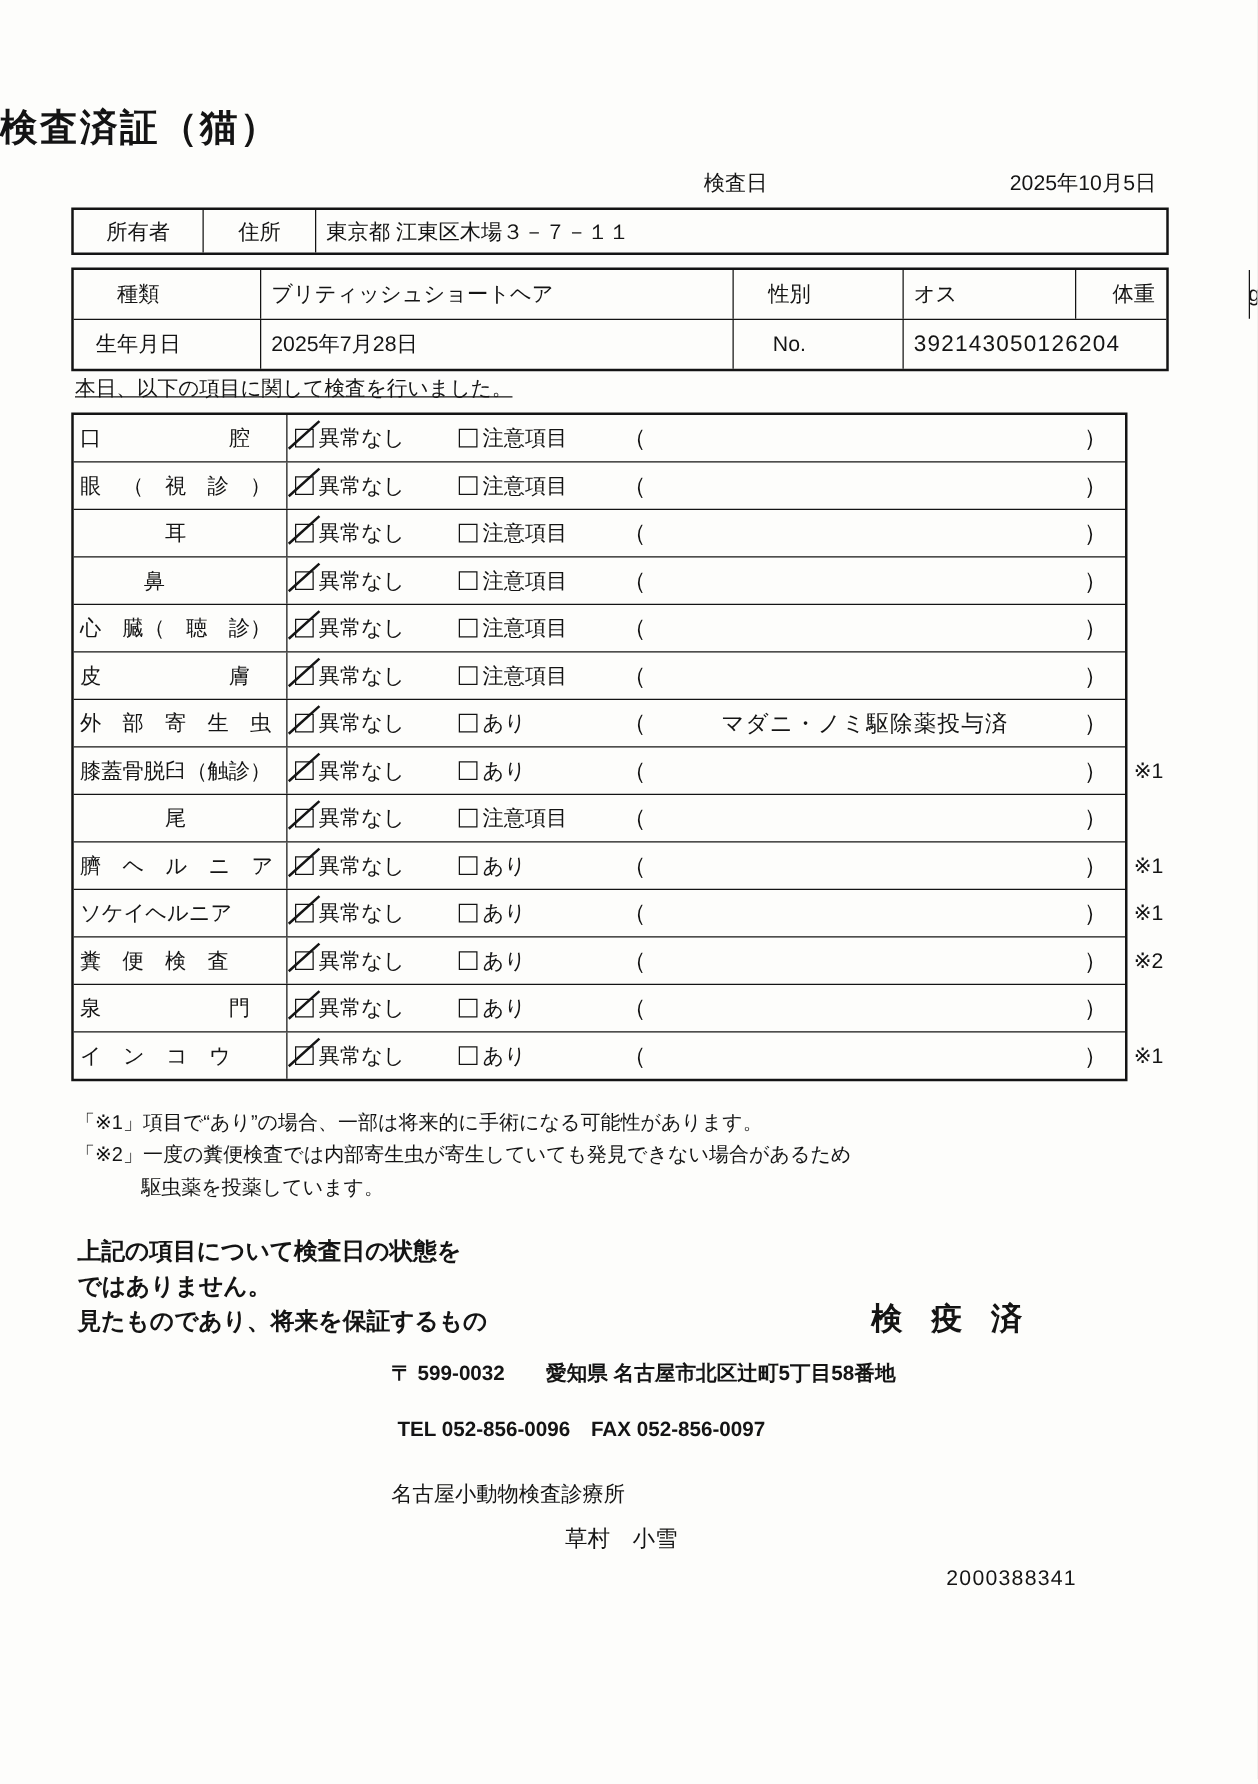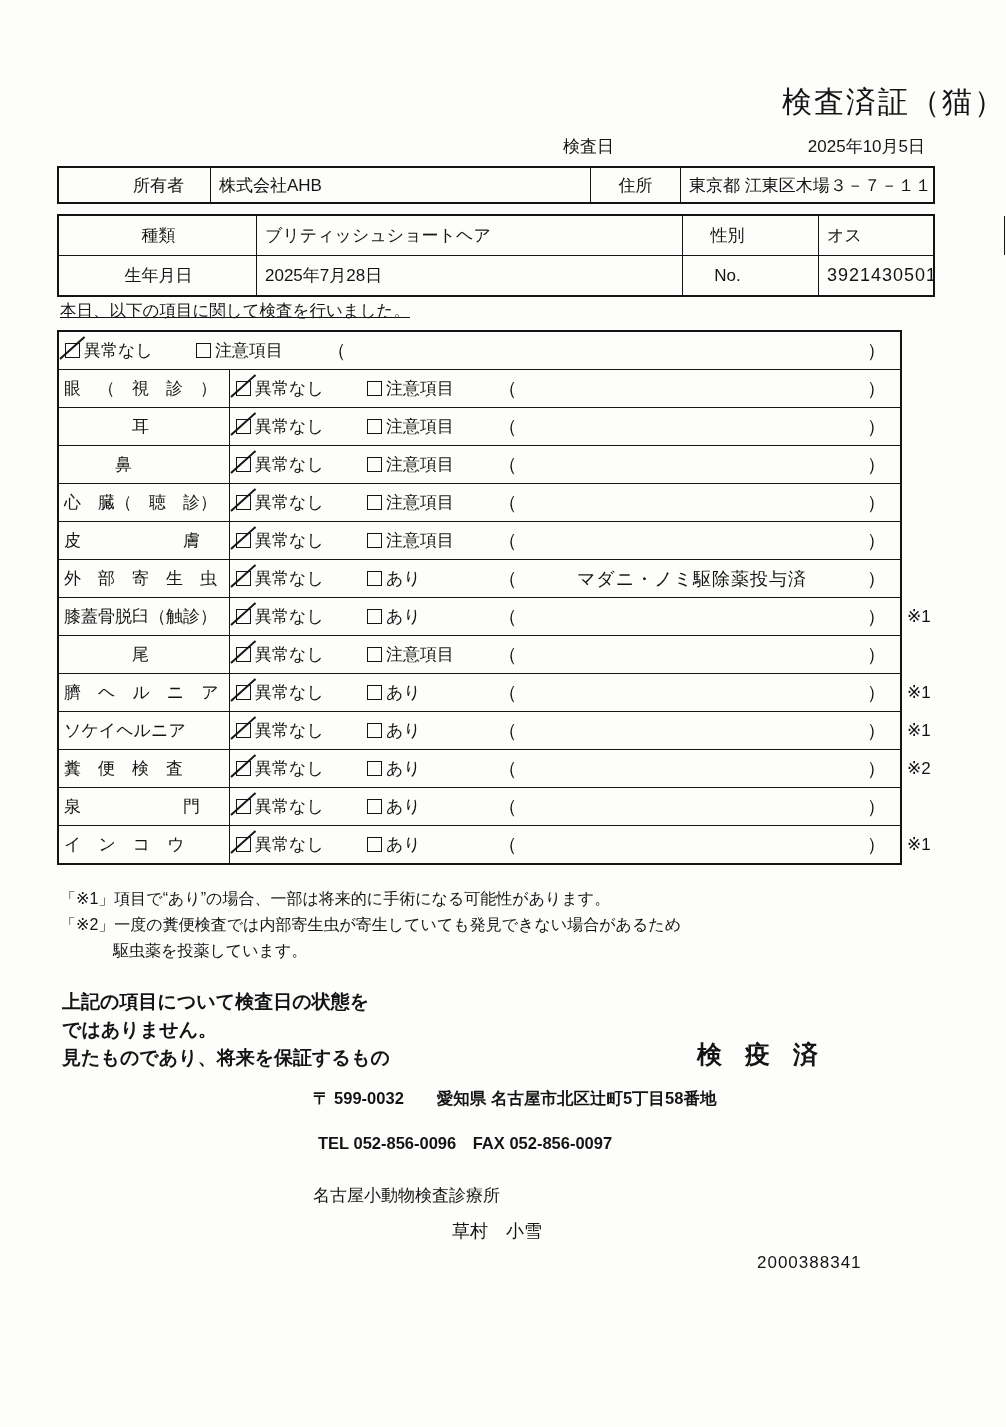--- a/index.html
+++ b/index.html
@@ -7,35 +7,35 @@
     position:relative;
     width:1006px;height:1427px;
     margin:0 auto;
     background:#fdfdfb;
     font-family:"Liberation Sans","DejaVu Sans",sans-serif;
     color:#141414;
     overflow:hidden;
   }
   .title{
     position:absolute;top:82px;left:0;width:100%;
-    text-align:right;font-size:30px;font-weight:normal;letter-spacing:2px;margin:0;
+    text-align:left;font-size:30px;font-weight:bold;letter-spacing:2px;margin:0;
   }
   .insp-date-label{position:absolute;top:135px;left:563px;font-size:17px;}
   .insp-date-value{position:absolute;top:135px;left:775px;width:150px;text-align:right;font-size:17px;}
 
   .tbl{position:absolute;left:57px;width:878px;border:2px solid #141414;box-sizing:border-box;background:#fdfdfb;}
   .trow{display:flex;height:37px;}
   .trow.bt{border-top:1.5px solid #141414;}
   .cell{
     display:flex;align-items:center;
     padding:0 8px;font-size:17px;box-sizing:border-box;
     white-space:pre;overflow:hidden;
   }
   .cell + .cell{border-left:1.5px solid #141414;}
-  .c-label{justify-content:center;padding:0 15px;margin-left:48px;}
+  .c-label{justify-content:center;padding:0 15px;}
   .w103{width:103px;flex:none;}
   .w330{width:332px;flex:none;}
   .w90{width:90px;flex:none;}
   .w92{width:92px;flex:none;}
   .w93{width:93px;flex:none;}
   .flex1{flex:1;}
   .owner-table{top:166px;}
   .owner-table .trow{height:34px;}
   .pet-table{top:214px;}
   .pet-table .trow{height:39px;gap:46px;}
@@ -102,21 +102,20 @@
 <div class="page">
 
   <h1 class="title">検査済証（猫）</h1>
 
   <div class="insp-date-label">検査日</div>
   <div class="insp-date-value">2025年10月5日</div>
 
   <div class="tbl owner-table">
     <div class="trow">
       <div class="cell c-label w103">所有者</div>
-      <div class="cell w330">株式会社AHB</div>
       <div class="cell c-label w90">住所</div>
       <div class="cell flex1">東京都 江東区木場３－７－１１</div>
     </div>
   </div>
 
   <div class="tbl pet-table">
     <div class="trow">
       <div class="cell c-label w103">種類</div>
       <div class="cell w330">ブリティッシュショートヘア</div>
       <div class="cell c-label w90">性別</div>
@@ -132,20 +131,21 @@
       <div class="cell w330">2025年7月28日</div>
       <div class="cell c-label w90">No.</div>
       <div class="cell flex1 no-value-cell">392143050126204</div>
     </div>
   </div>
 
   <div class="intro">本日、以下の項目に関して検査を行いました。</div>
 
   <div class="exam-table">
     <div class="exam-row">
+      <div class="exam-label">口　　　　　　腔</div>
       <div class="exam-content">
         <span class="cb-group g1">
           <span class="checkbox checked"></span>
           <span class="cb-label">異常なし</span>
         </span>
         <span class="cb-group g2">
           <span class="checkbox"></span>
           <span class="cb-label">注意項目</span>
         </span>
         <span class="paren-area">

